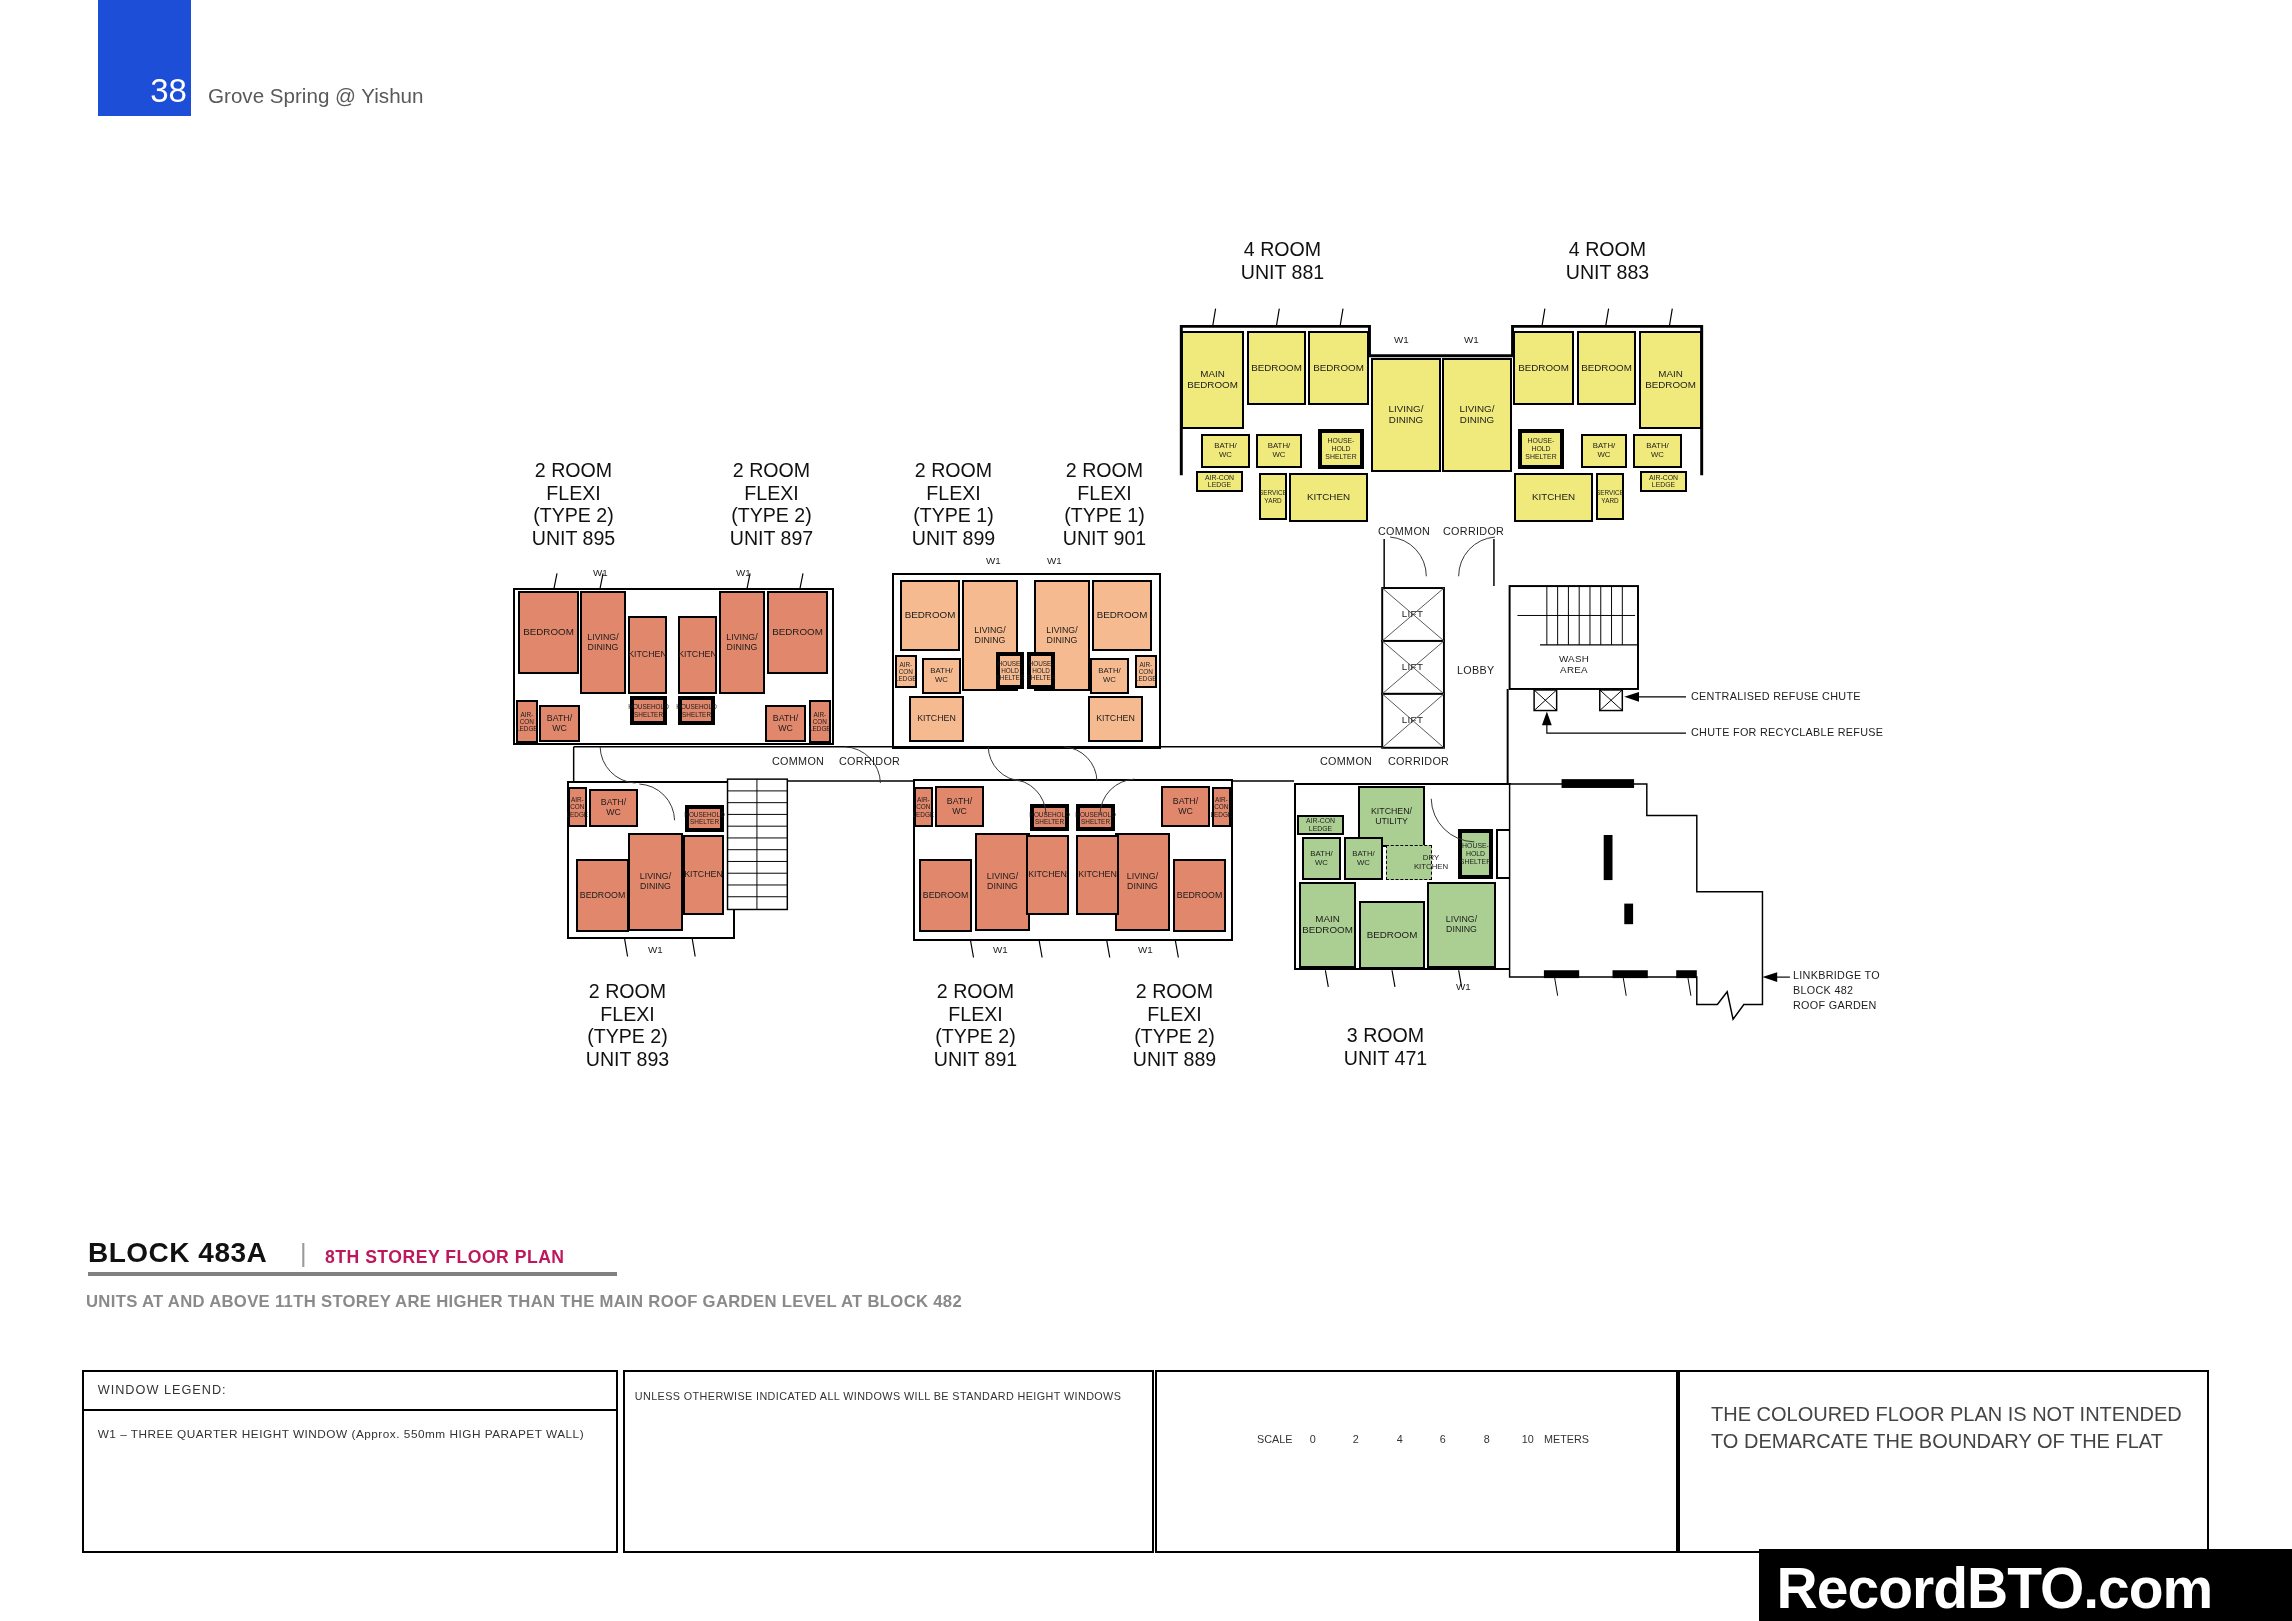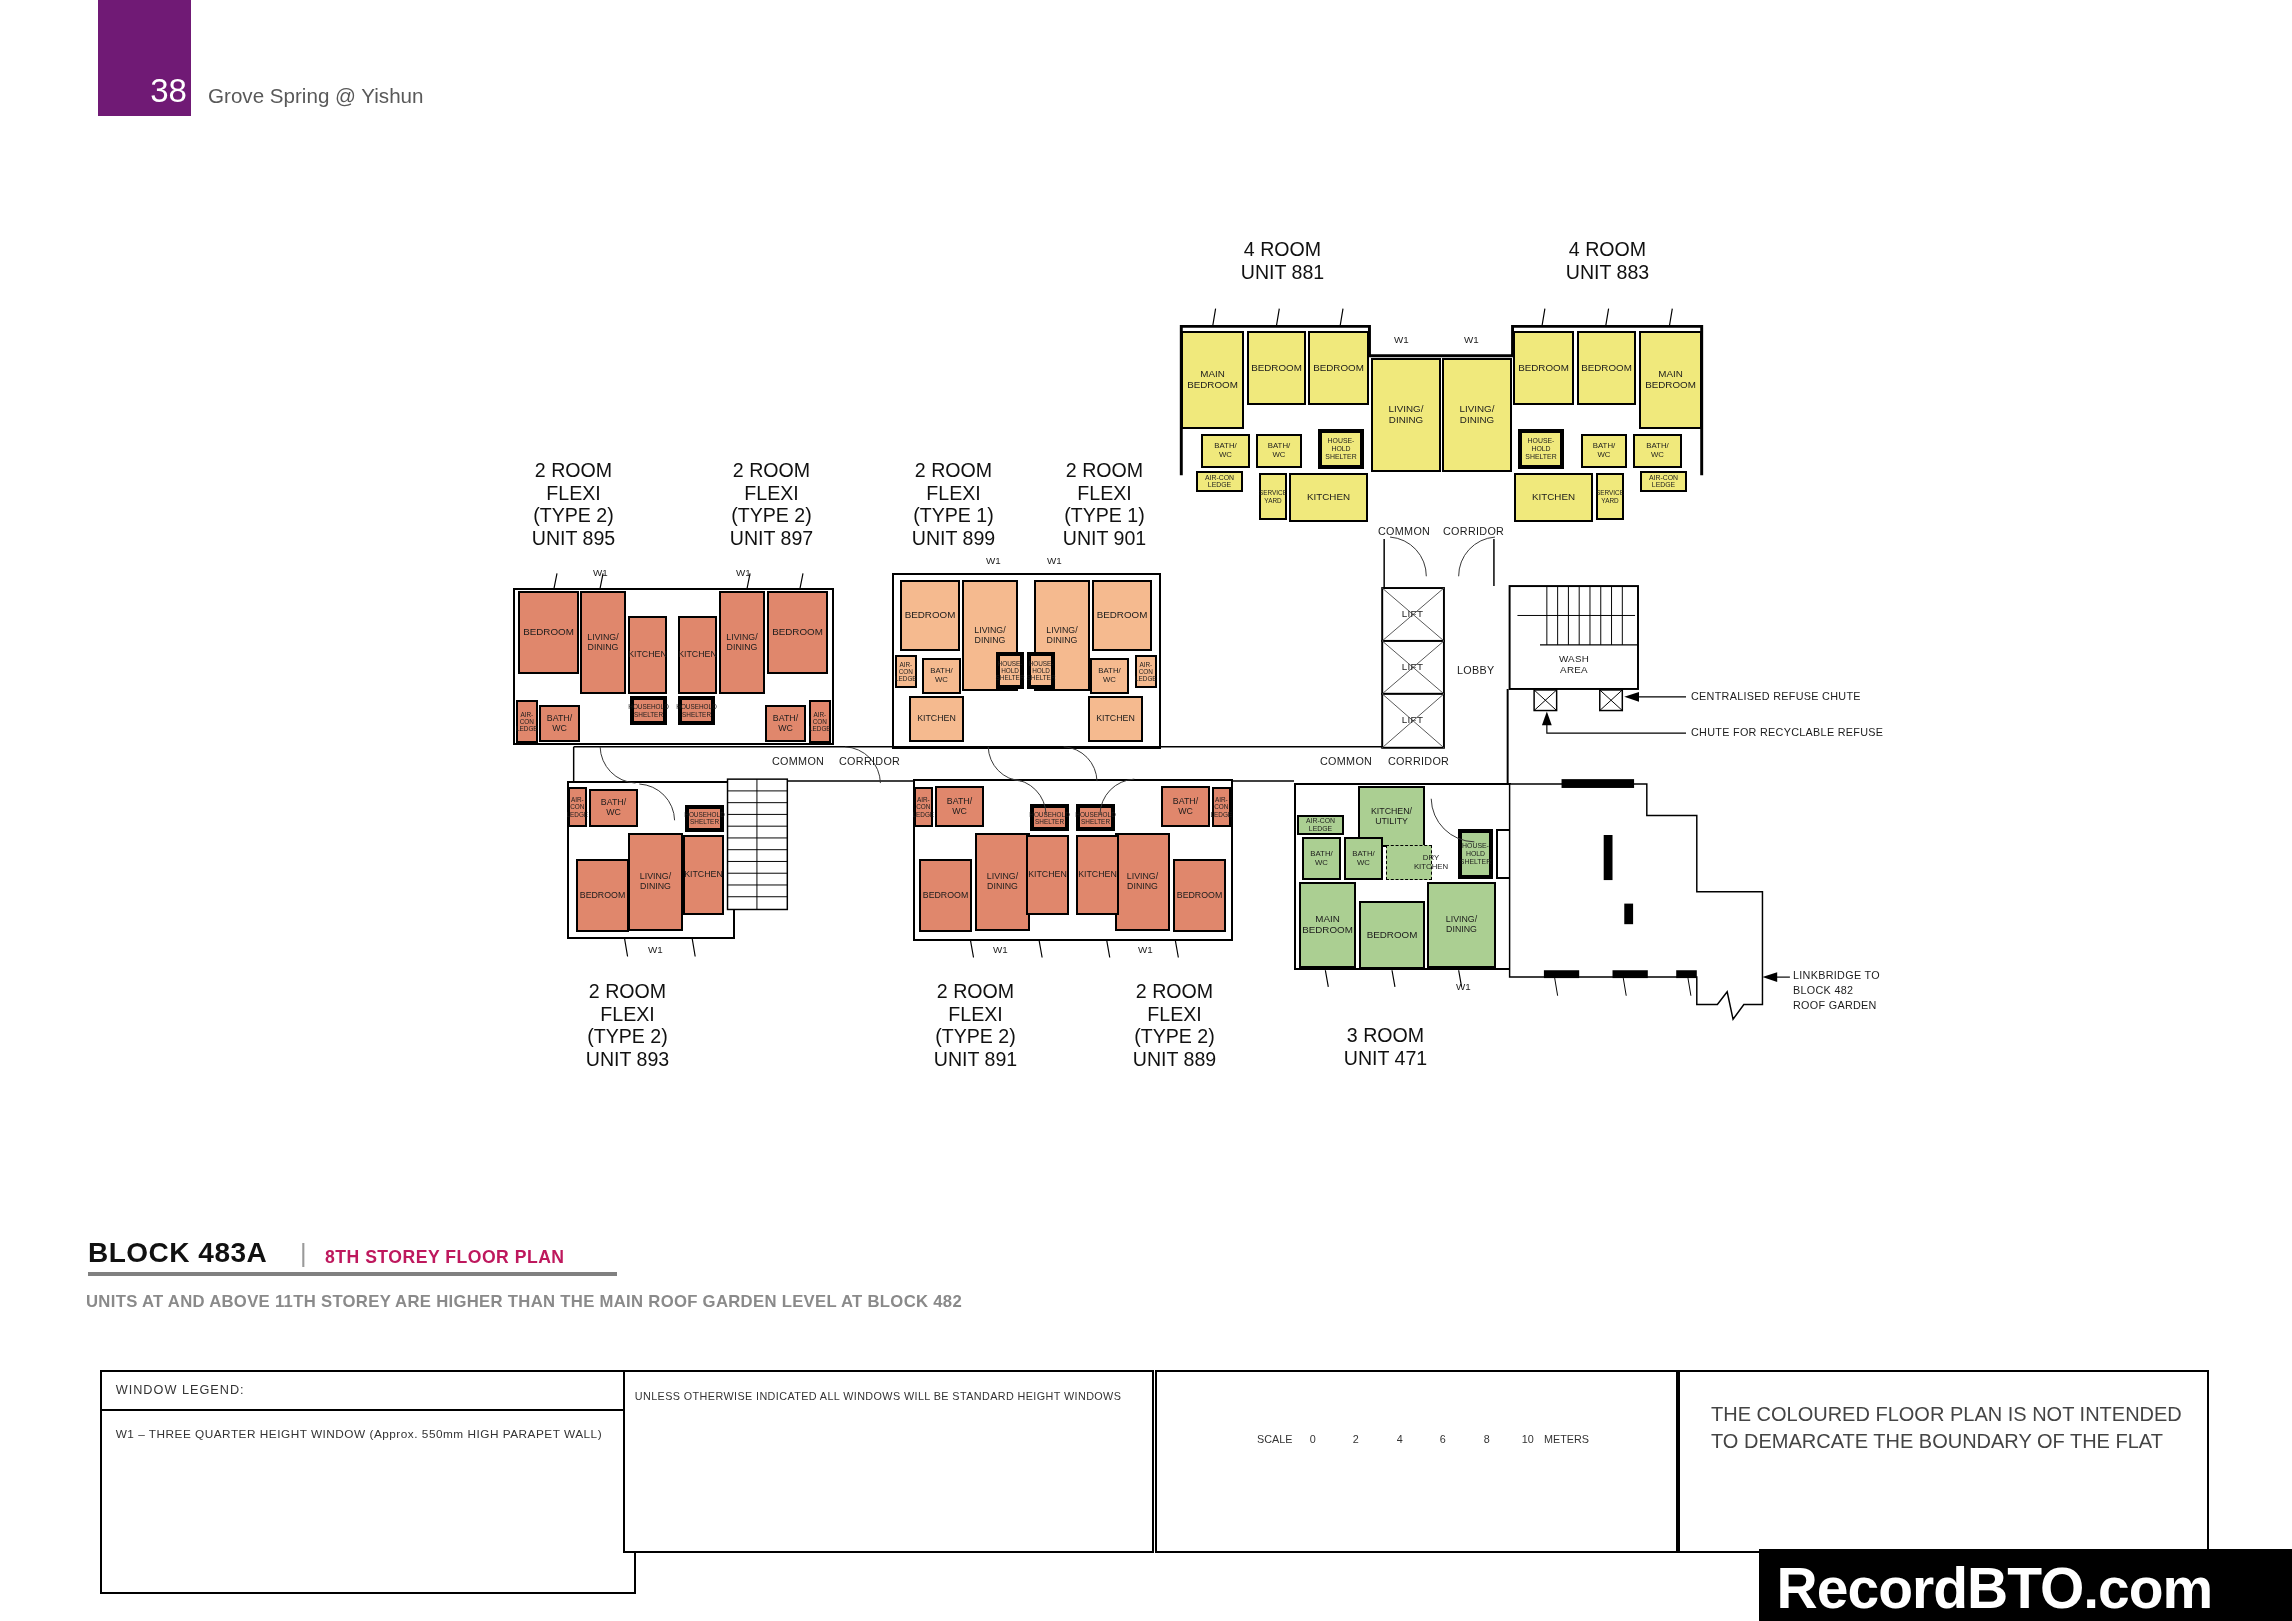--- a/index.html
+++ b/index.html
@@ -32,21 +32,21 @@
   .footer-note{position:absolute;left:86px;top:1292px;font-size:16.7px;font-weight:bold;color:#8a8a8a;letter-spacing:0.3px;}
   .lbox{position:absolute;border:2px solid #000;box-sizing:border-box;background:#fff;}
   .banner{position:absolute;left:1759px;top:1549px;width:549px;height:78px;background:#000;display:flex;align-items:center;}
   .banner span{color:#fff;font-size:57px;font-weight:bold;letter-spacing:-1px;padding-left:17.6px;line-height:1;}
 </style>
 </head>
 <body>
 
 <div class="page">
 
-  <div class="badge" style="background:#701a75;padding-left:48px;">
+  <div class="badge" style="background:#1d4ed8;padding-left:48px;">
     <span>38</span>
   </div>
   <div class="proj-title">Grove Spring @ Yishun</div>
 
   <div class="unit-label" style="left:1204px;top:238px;">4 ROOM
 UNIT 881</div>
   <div class="unit-label" style="left:1529px;top:238px;">4 ROOM
 UNIT 883</div>
   <div class="unit-label" style="left:495px;top:459px;">2 ROOM
 FLEXI
@@ -354,21 +354,21 @@
   <div class="plan-text" style="left:1793px;top:968px;line-height:1.4;">LINKBRIDGE TO
 BLOCK 482
 ROOF GARDEN</div>
 
   <div class="footer-block">BLOCK 483A</div>
   <div class="footer-sep">|</div>
   <div class="footer-plan">8TH STOREY FLOOR PLAN</div>
   <div class="footer-underline"></div>
   <div class="footer-note">UNITS AT AND ABOVE 11TH STOREY ARE HIGHER THAN THE MAIN ROOF GARDEN LEVEL AT BLOCK 482</div>
 
-  <div class="lbox" style="left:100px;top:1370px;width:536px;height:224px;">
+  <div class="lbox" style="left:82px;top:1370px;width:536px;height:183px;">
     <div class="abs" style="left:0;top:37px;width:100%;height:2px;background:#000;"></div>
     <div class="abs" style="left:13.7px;top:10.8px;font-size:12.7px;letter-spacing:1px;color:#333;">WINDOW LEGEND:</div>
     <div class="abs" style="left:13.7px;top:55px;font-size:11.8px;letter-spacing:0.5px;color:#333;">W1 – THREE QUARTER HEIGHT WINDOW (Approx. 550mm HIGH PARAPET WALL)</div>
   </div>
   <div class="lbox" style="left:623px;top:1370px;width:531px;height:183px;">
     <div class="abs" style="left:9.8px;top:17.6px;font-size:10.8px;letter-spacing:0.4px;color:#333;">UNLESS OTHERWISE INDICATED ALL WINDOWS WILL BE STANDARD HEIGHT WINDOWS</div>
   </div>
   <div class="lbox" style="left:1155px;top:1370px;width:523px;height:183px;">
     <div class="abs" style="left:100px;top:61px;font-size:10.8px;color:#333;">SCALE</div>
     <div class="abs" style="left:146px;top:61px;width:19.6px;text-align:center;font-size:10.8px;color:#333;">0</div>

